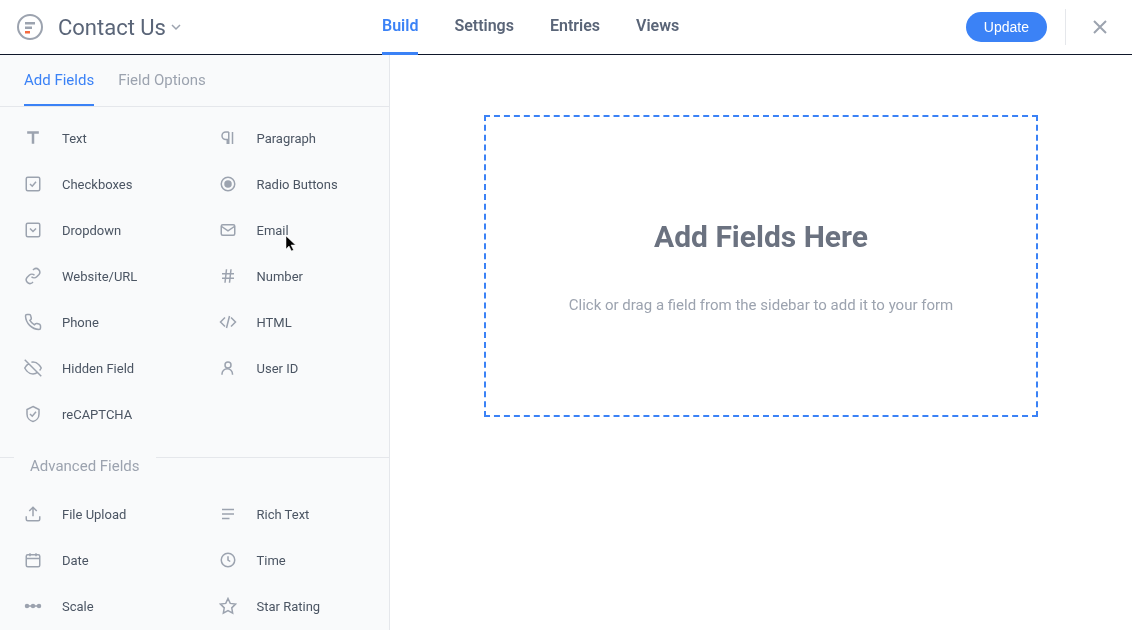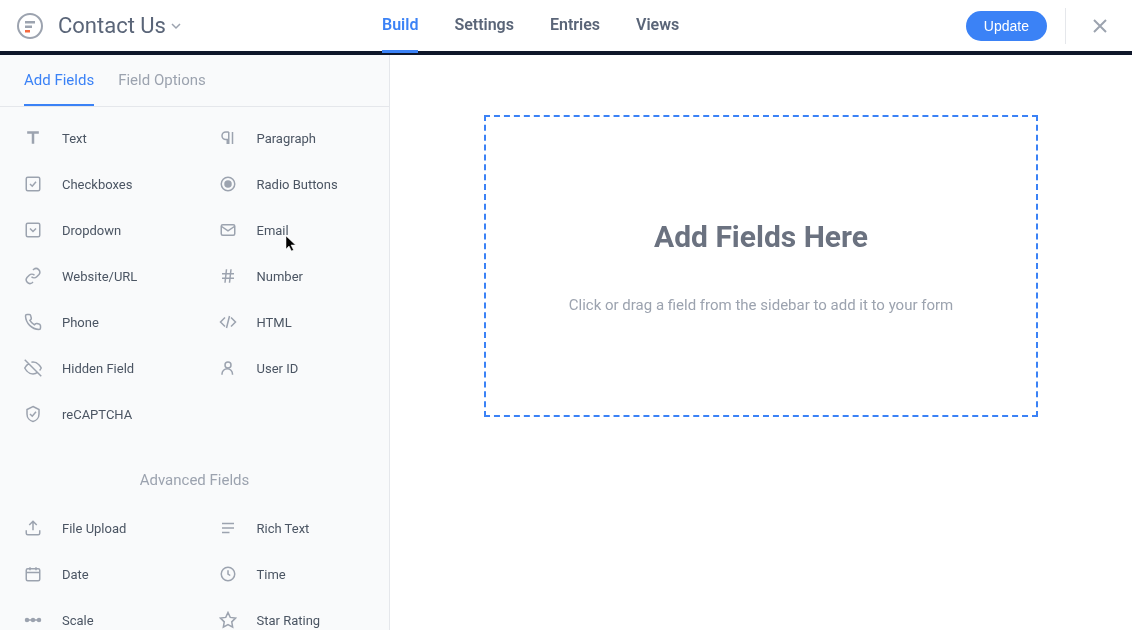--- a/index.html
+++ b/index.html
@@ -8,21 +8,21 @@
       background: #fff;
       width: 1132px;
       height: 630px;
       overflow: hidden;
       color: #3f4b5b;
     }
     .header {
       height: 55px;
       display: flex;
       align-items: center;
-      border-bottom: 4px solid #0f172a;
+      border-bottom: 1px solid #0f172a;
       padding: 0 16px;
     }
     .logo {
       width: 28px; height: 28px;
       margin-right: 14px;
       display: flex; align-items: center; justify-content: center;
     }
     .form-title {
       font-size: 22px;
       font-weight: 400;
@@ -136,24 +136,23 @@
     .field-icon {
       width: 22px;
       height: 22px;
       display: flex;
       align-items: center;
       justify-content: center;
       color: #9ca3af;
     }
     .section-header {
       display: flex;
-      align-items: center;
+      align-items: flex-start;
       padding: 8px 0;
       margin-top: 4px;
-      flex-direction: column;
     }
     .section-header-line-left {
       flex: 0 0 14px;
       height: 1px;
       background: #e5e7eb;
     }
     .section-header-label {
       padding: 0 16px;
       font-size: 15px;
       color: #9ca3af;

